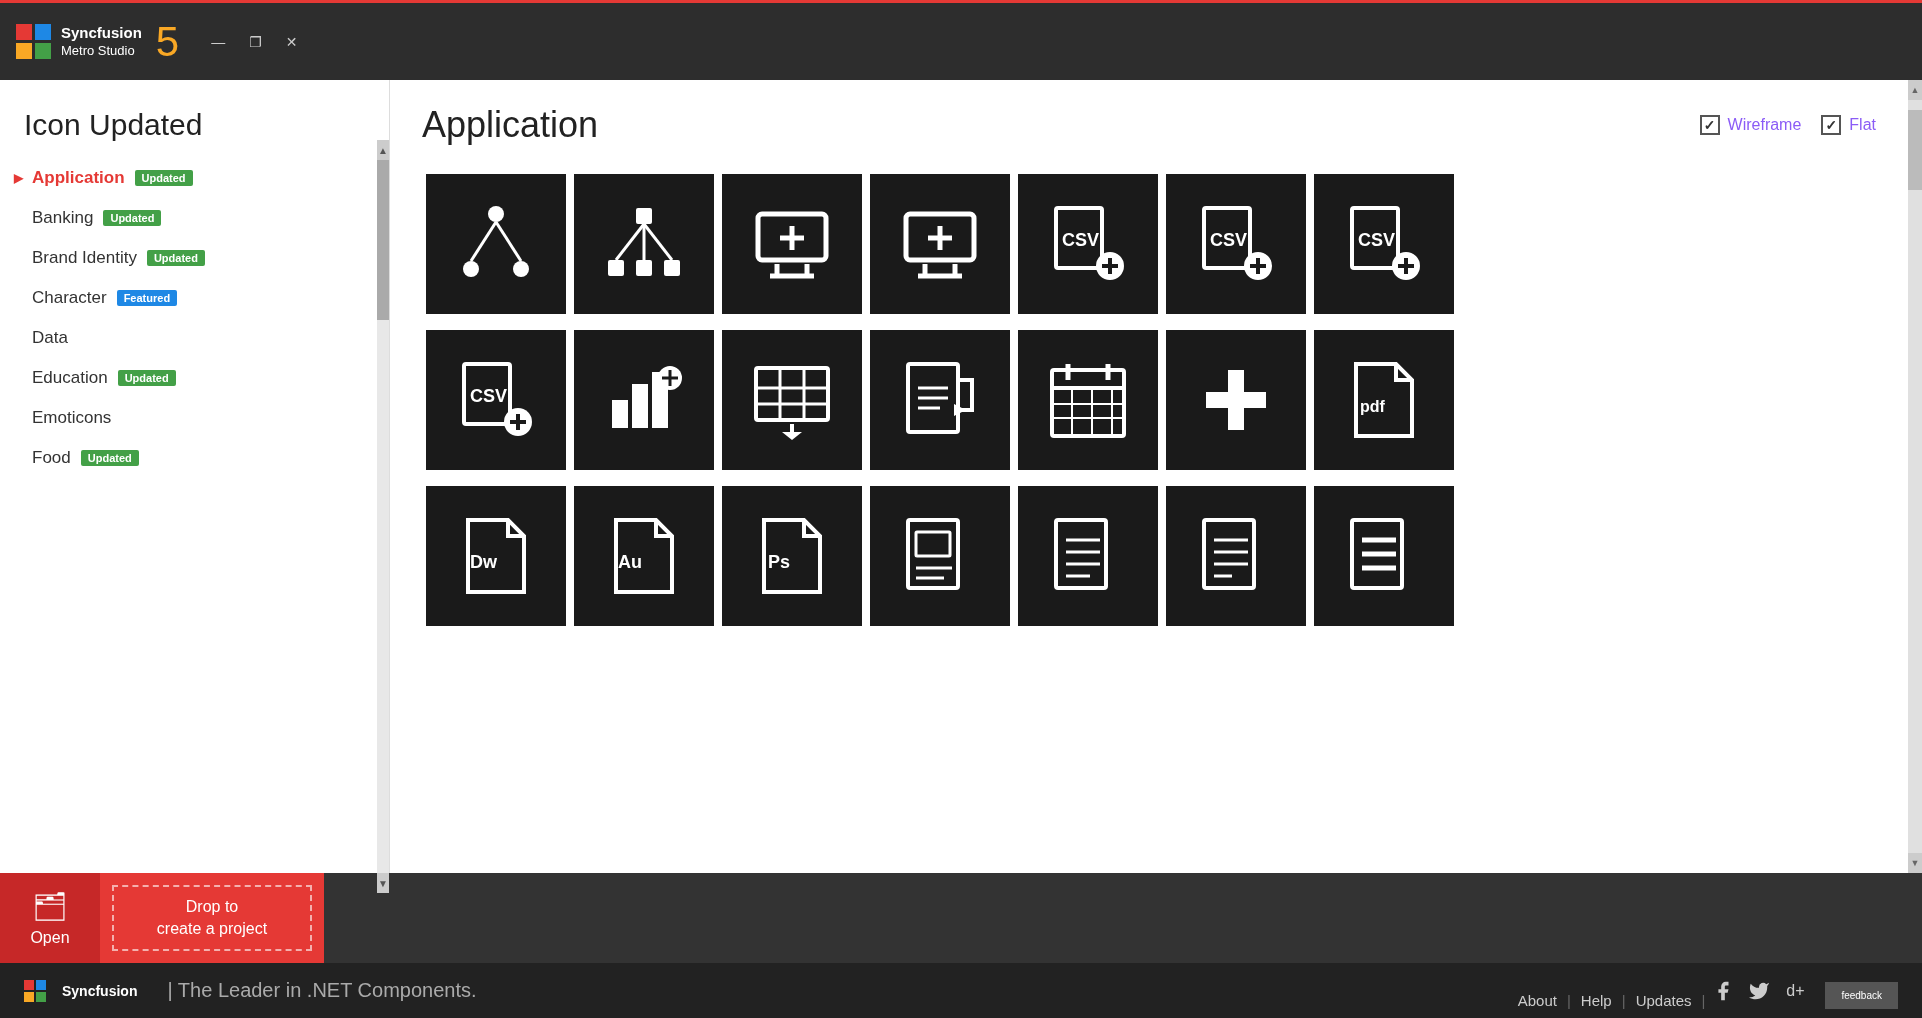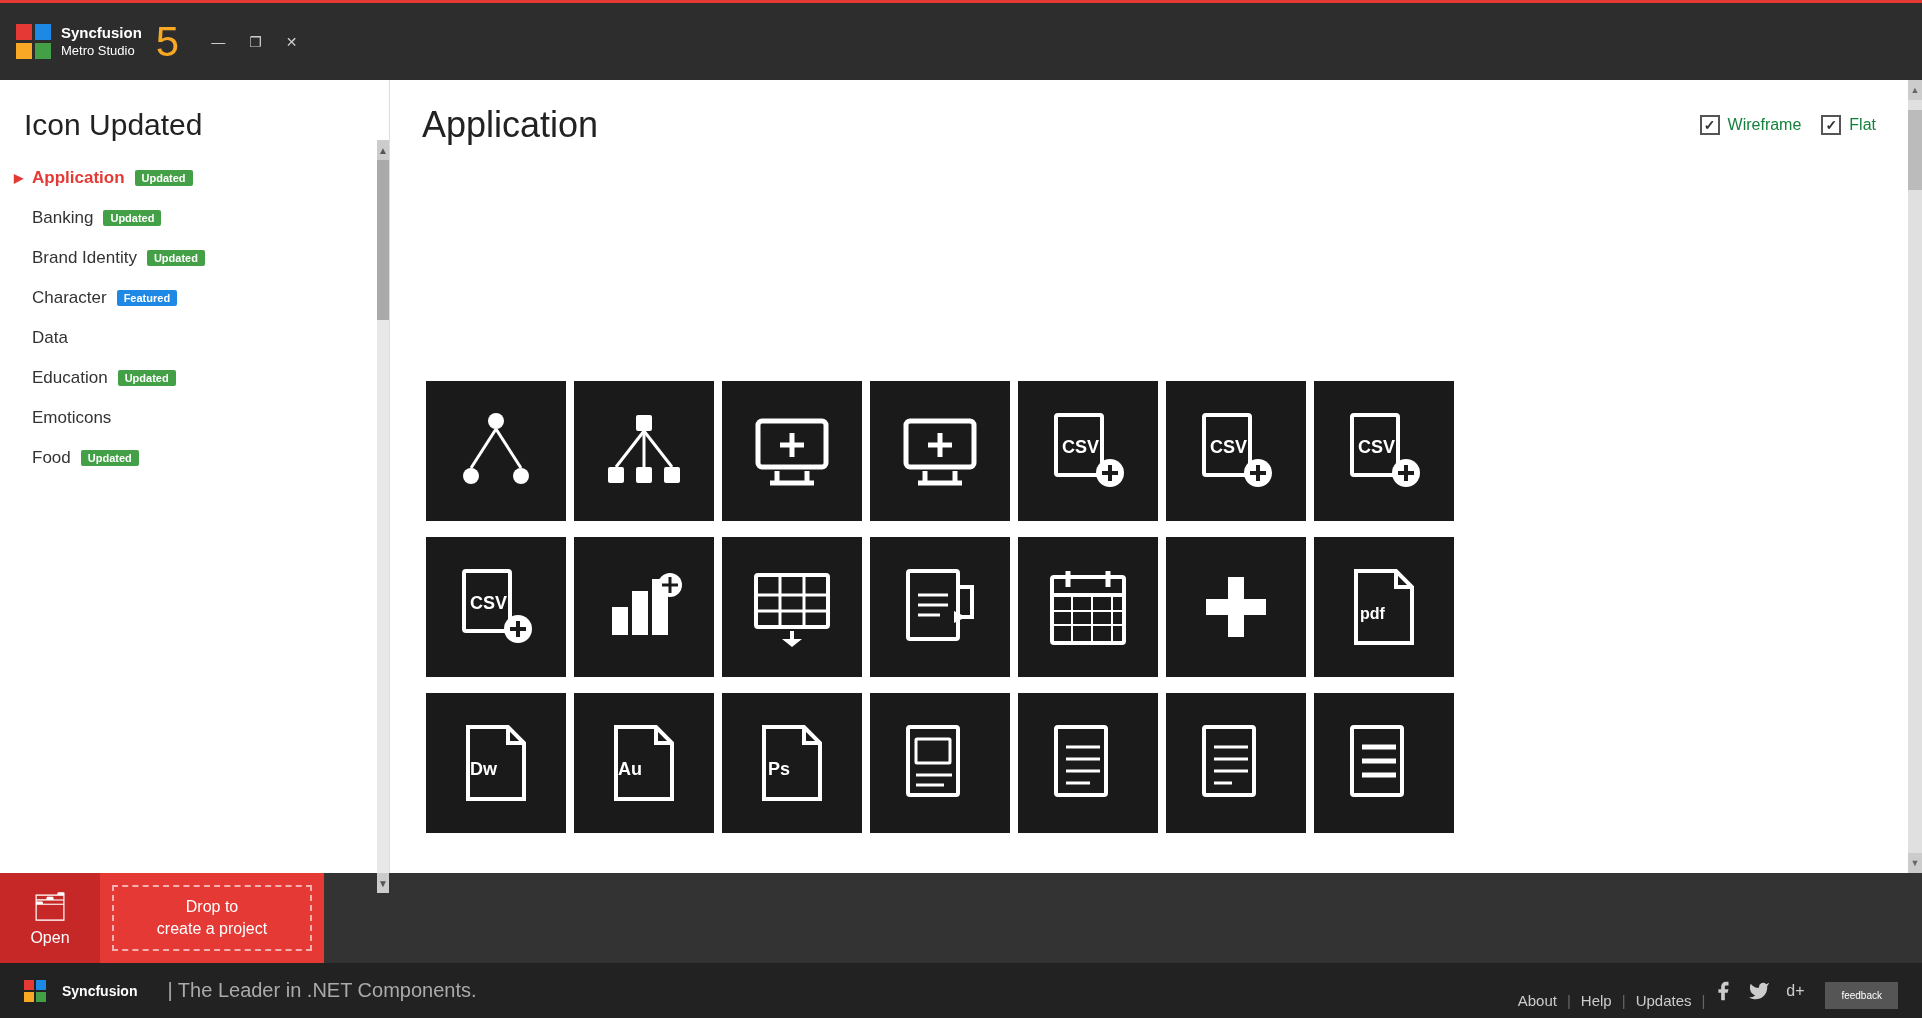--- a/index.html
+++ b/index.html
@@ -176,21 +176,21 @@
     #view-options {
       display: flex;
       align-items: center;
       gap: 20px;
     }
     .view-option {
       display: flex;
       align-items: center;
       gap: 8px;
       font-size: 16px;
-      color: #15803d;
+      color: #8b5cf6;
     }
     .checkbox {
       width: 20px;
       height: 20px;
       border: 2px solid #555;
       display: flex;
       align-items: center;
       justify-content: center;
       background: #fff;
       cursor: pointer;
@@ -204,21 +204,20 @@
 
     
     #icons-area {
       flex: 1;
       overflow-y: auto;
       padding: 8px 32px 28px;
       display: flex;
       flex-direction: column;
       gap: 0;
       position: relative;
-      justify-content: flex-end;
     }
     .icons-row {
       display: flex;
       gap: 0;
       margin-bottom: 8px;
     }
     .icon-item {
       width: 140px;
       height: 140px;
       background: #1a1a1a;

